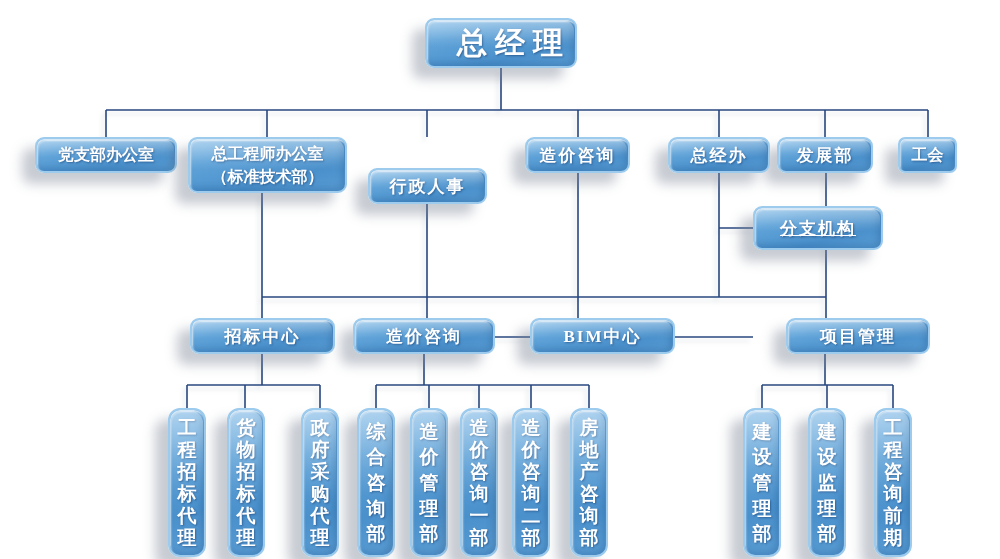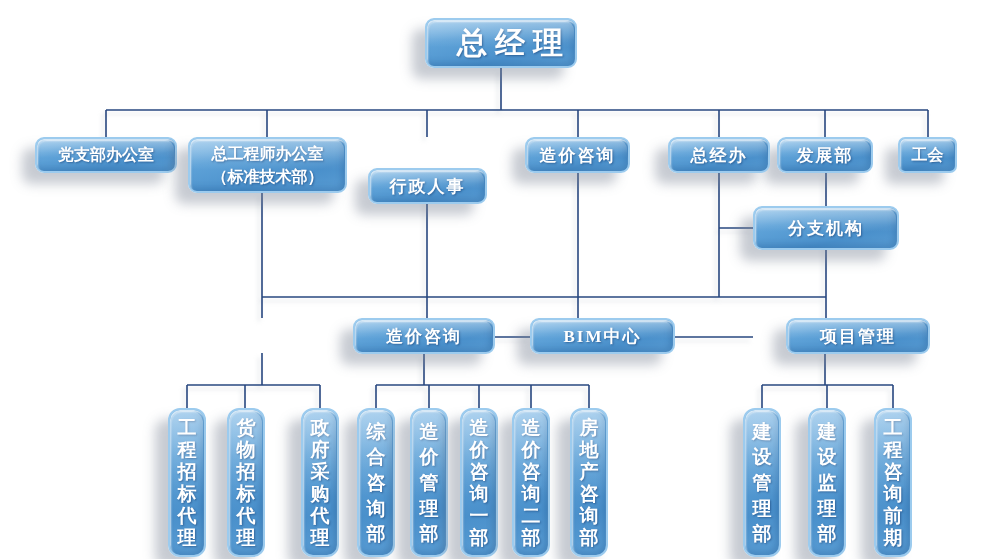--- a/index.html
+++ b/index.html
@@ -38,21 +38,21 @@
   
   #n-party  {left:35px; top:137px;width:142px;height:36px;}
   #n-chief  {left:188px;top:137px;width:159px;height:56px;}
   #n-admin  {left:368px;top:137px;width:119px;height:36px;margin-top:31px;}
   #n-finance{left:525px;top:137px;width:105px;height:36px;}
   #n-gm     {left:668px;top:137px;width:102px;height:36px;}
   #n-dev    {left:777px;top:137px;width:96px; height:36px;}
   #n-union  {left:898px;top:137px;width:59px; height:36px;border-radius:7px;}
   
   #n-archive{left:198px;top:213px;width:399px;height:45px;}
-  #n-branch {left:753px;top:206px;width:146px;height:44px;}
+  #n-branch {left:753px;top:206px;width:130px;height:44px;text-decoration:underline;}
   
   #n-bidding{left:190px;top:318px;width:145px;height:36px;}
   #n-cost   {left:353px;top:318px;width:142px;height:36px;}
   #n-bim    {left:530px;top:318px;width:145px;height:36px;}
   #n-project{left:753px;top:318px;width:144px;height:36px;margin-left:33px;}
   
   #n-b1{left:168px;} #n-b2{left:227px;} #n-b3{left:301px;}
   #n-c1{left:357px;} #n-c2{left:410px;} #n-c3{left:460px;} #n-c4{left:512px;} #n-c5{left:570px;}
   #n-p1{left:743px;} #n-p2{left:808px;} #n-p3{left:874px;}
 </style>
@@ -118,20 +118,21 @@
     <span>（标准技术部）</span>
   </div>
   <div id="n-admin" class="node fs17">行政人事</div>
   <div id="n-finance" class="node fs17">造价咨询</div>
   <div id="n-dev" class="node fs17">发展部</div>
   <div id="n-gm" class="node fs17">总经办</div>
   <div id="n-union" class="node fs16">工会</div>
 
   <div id="n-branch" class="node fs17">分支机构</div>
 
+  <div id="n-bidding" class="node fs17">招标中心</div>
   <div id="n-cost" class="node fs17">造价咨询</div>
   <div id="n-bim" class="node fs17">BIM中心</div>
   <div id="n-project" class="node fs17">项目管理</div>
 
   <div id="n-b1" class="node vbox vtext">
       <span>工</span>
       <span>程</span>
       <span>招</span>
       <span>标</span>
       <span>代</span>

